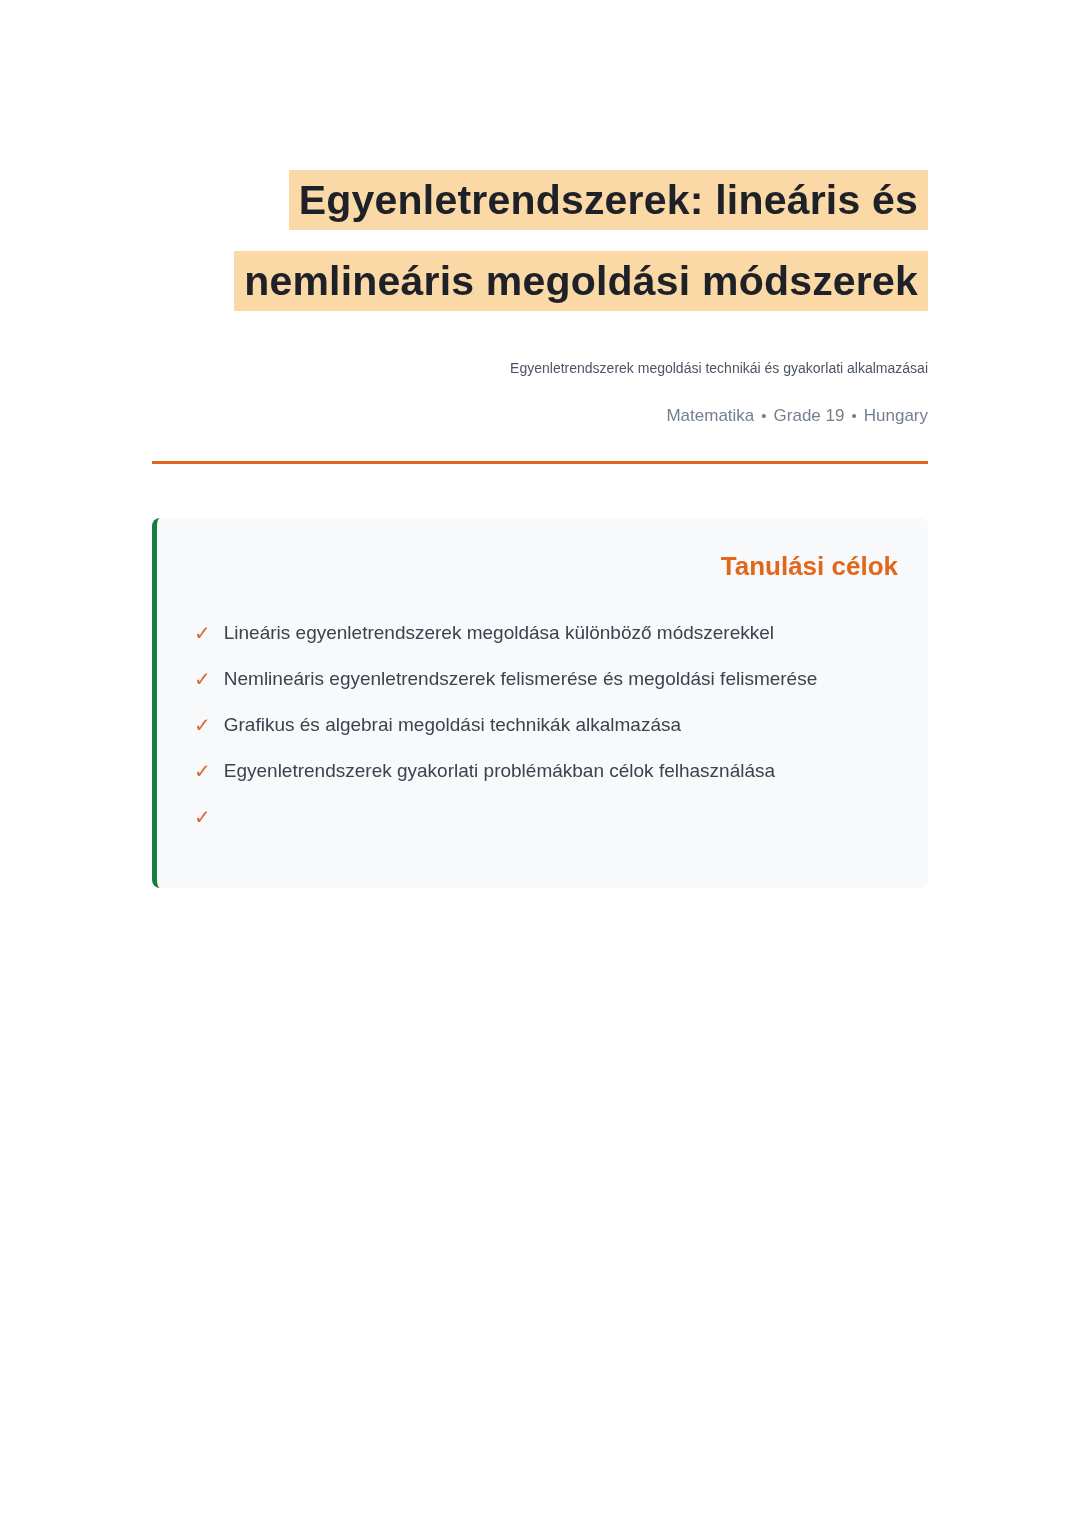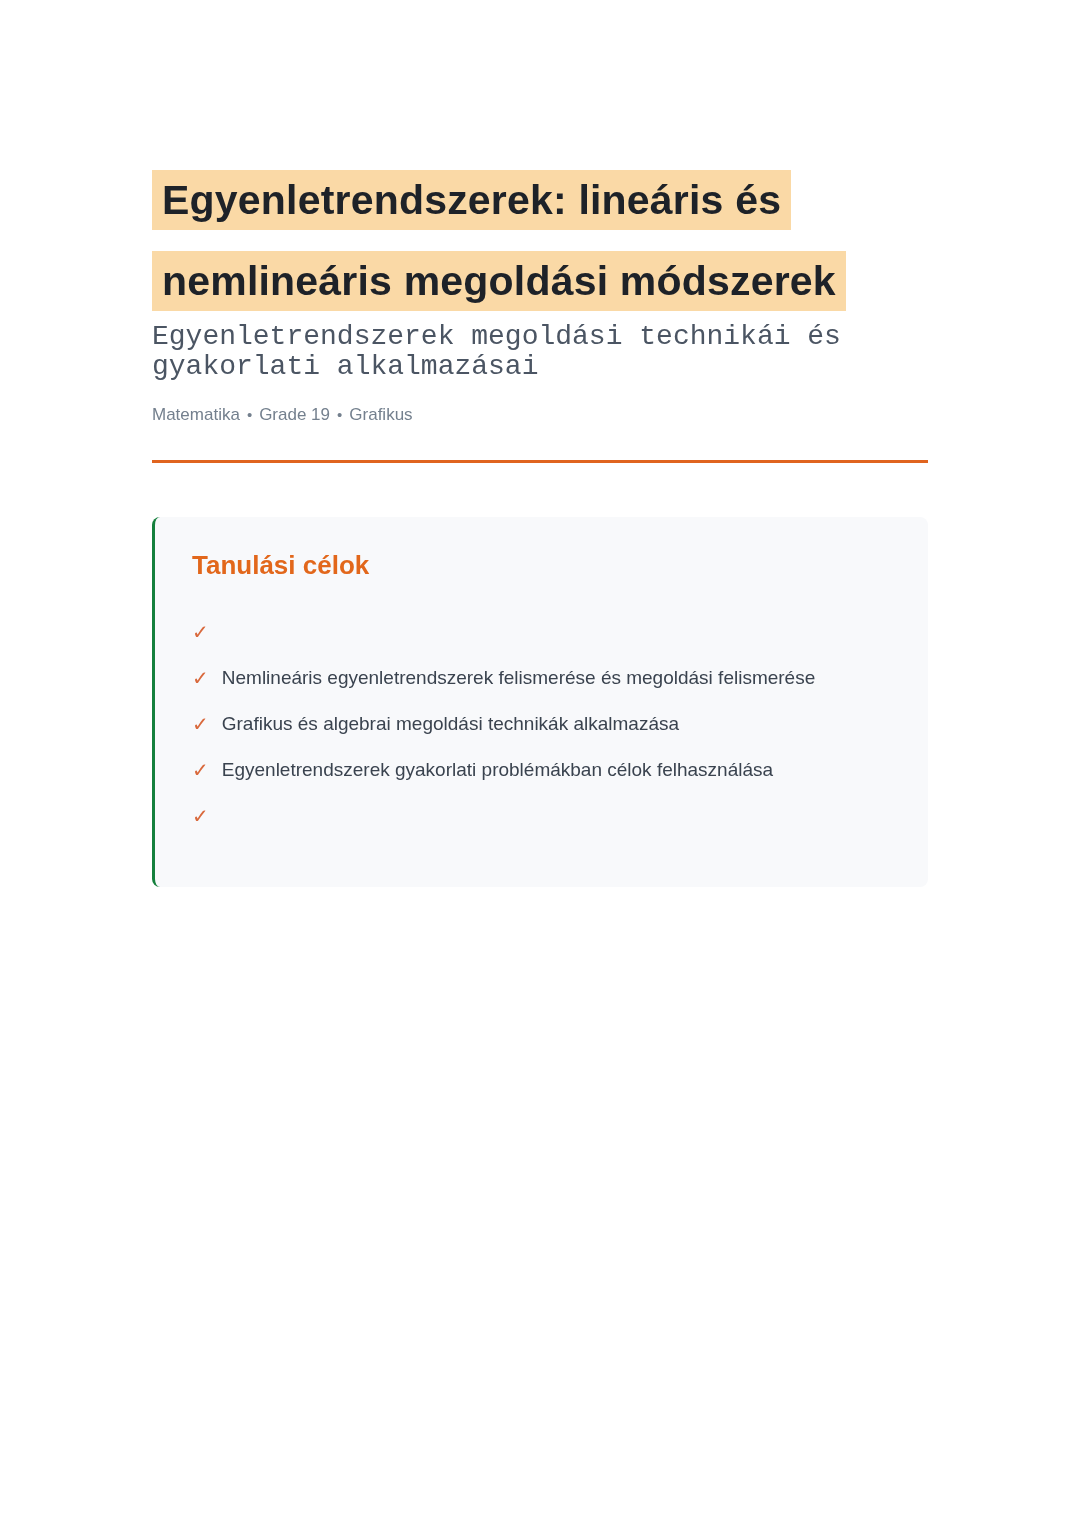--- a/index.html
+++ b/index.html
@@ -9,40 +9,41 @@
     width: 1080px;
     height: 1527px;
     background: #ffffff;
     font-family: "Liberation Sans", "DejaVu Sans", sans-serif;
     overflow: hidden;
   }
   .content {
     width: 776px;
     margin: 0 auto;
     padding-top: 160px;
+    text-align: right;
   }
   h1.doc-title {
     font-size: 41px;
     line-height: 81px;
     font-weight: 700;
     color: #1e2228;
     letter-spacing: 0.2px;
   }
   h1.doc-title .hl {
     background: #fad9a6;
     padding: 7px 10px;
     -webkit-box-decoration-break: clone;
     box-decoration-break: clone;
   }
   .subtitle {
-    font-size: 28px;
+    margin-top: 31px;
+    font-size: 14px;
     line-height: 30px;
     font-weight: 400;
     color: #4b5563;
-    font-family: Liberation Mono, monospace;
   }
   .meta {
     margin-top: 23px;
     font-size: 17px;
     color: #74808e;
   }
   .meta .dot {
     display: inline-block;
     margin: 0 7px;
     font-size: 15px;
@@ -51,21 +52,21 @@
   .divider {
     margin-top: 35px;
     height: 3px;
     width: 100%;
     background: #e0641f;
     border: none;
   }
   .objectives-card {
     margin-top: 54px;
     background: #f8f9fb;
-    border-left: 3px solid #15803d;
+    border-left: 5px solid #15803d;
     border-radius: 8px;
     padding: 33px 30px 44px 37px;
   }
   .objectives-heading {
     font-size: 26px;
     font-weight: 700;
     color: #e2671b;
     margin-bottom: 32px;
   }
   ul.objectives-list {
@@ -94,31 +95,32 @@
 <body>
 
 <div class="page">
   <div class="content">
 
     <h1 class="doc-title"><span class="hl">Egyenletrendszerek: lineáris és nemlineáris megoldási módszerek</span></h1>
 
     <p class="subtitle">Egyenletrendszerek megoldási technikái és gyakorlati alkalmazásai</p>
 
     <div class="meta">
-      <span>Matematika</span><span class="dot">•</span><span>Grade 19</span><span class="dot">•</span><span>Grafikus</span>
+      <span>Matematika</span><span class="dot">•</span><span>Grade 19</span><span class="dot">•</span><span>Hungary</span>
     </div>
 
     <hr class="divider">
 
     <section class="objectives-card">
       <h2 class="objectives-heading">Tanulási célok</h2>
 
       <ul class="objectives-list">
         <li>
           <span class="check">✓</span>
+          <span class="obj-text">Lineáris egyenletrendszerek megoldása különböző módszerekkel</span>
         </li>
         <li>
           <span class="check">✓</span>
           <span class="obj-text">Nemlineáris egyenletrendszerek felismerése és megoldási felismerése</span>
         </li>
         <li>
           <span class="check">✓</span>
           <span class="obj-text">Grafikus és algebrai megoldási technikák alkalmazása</span>
         </li>
         <li>

